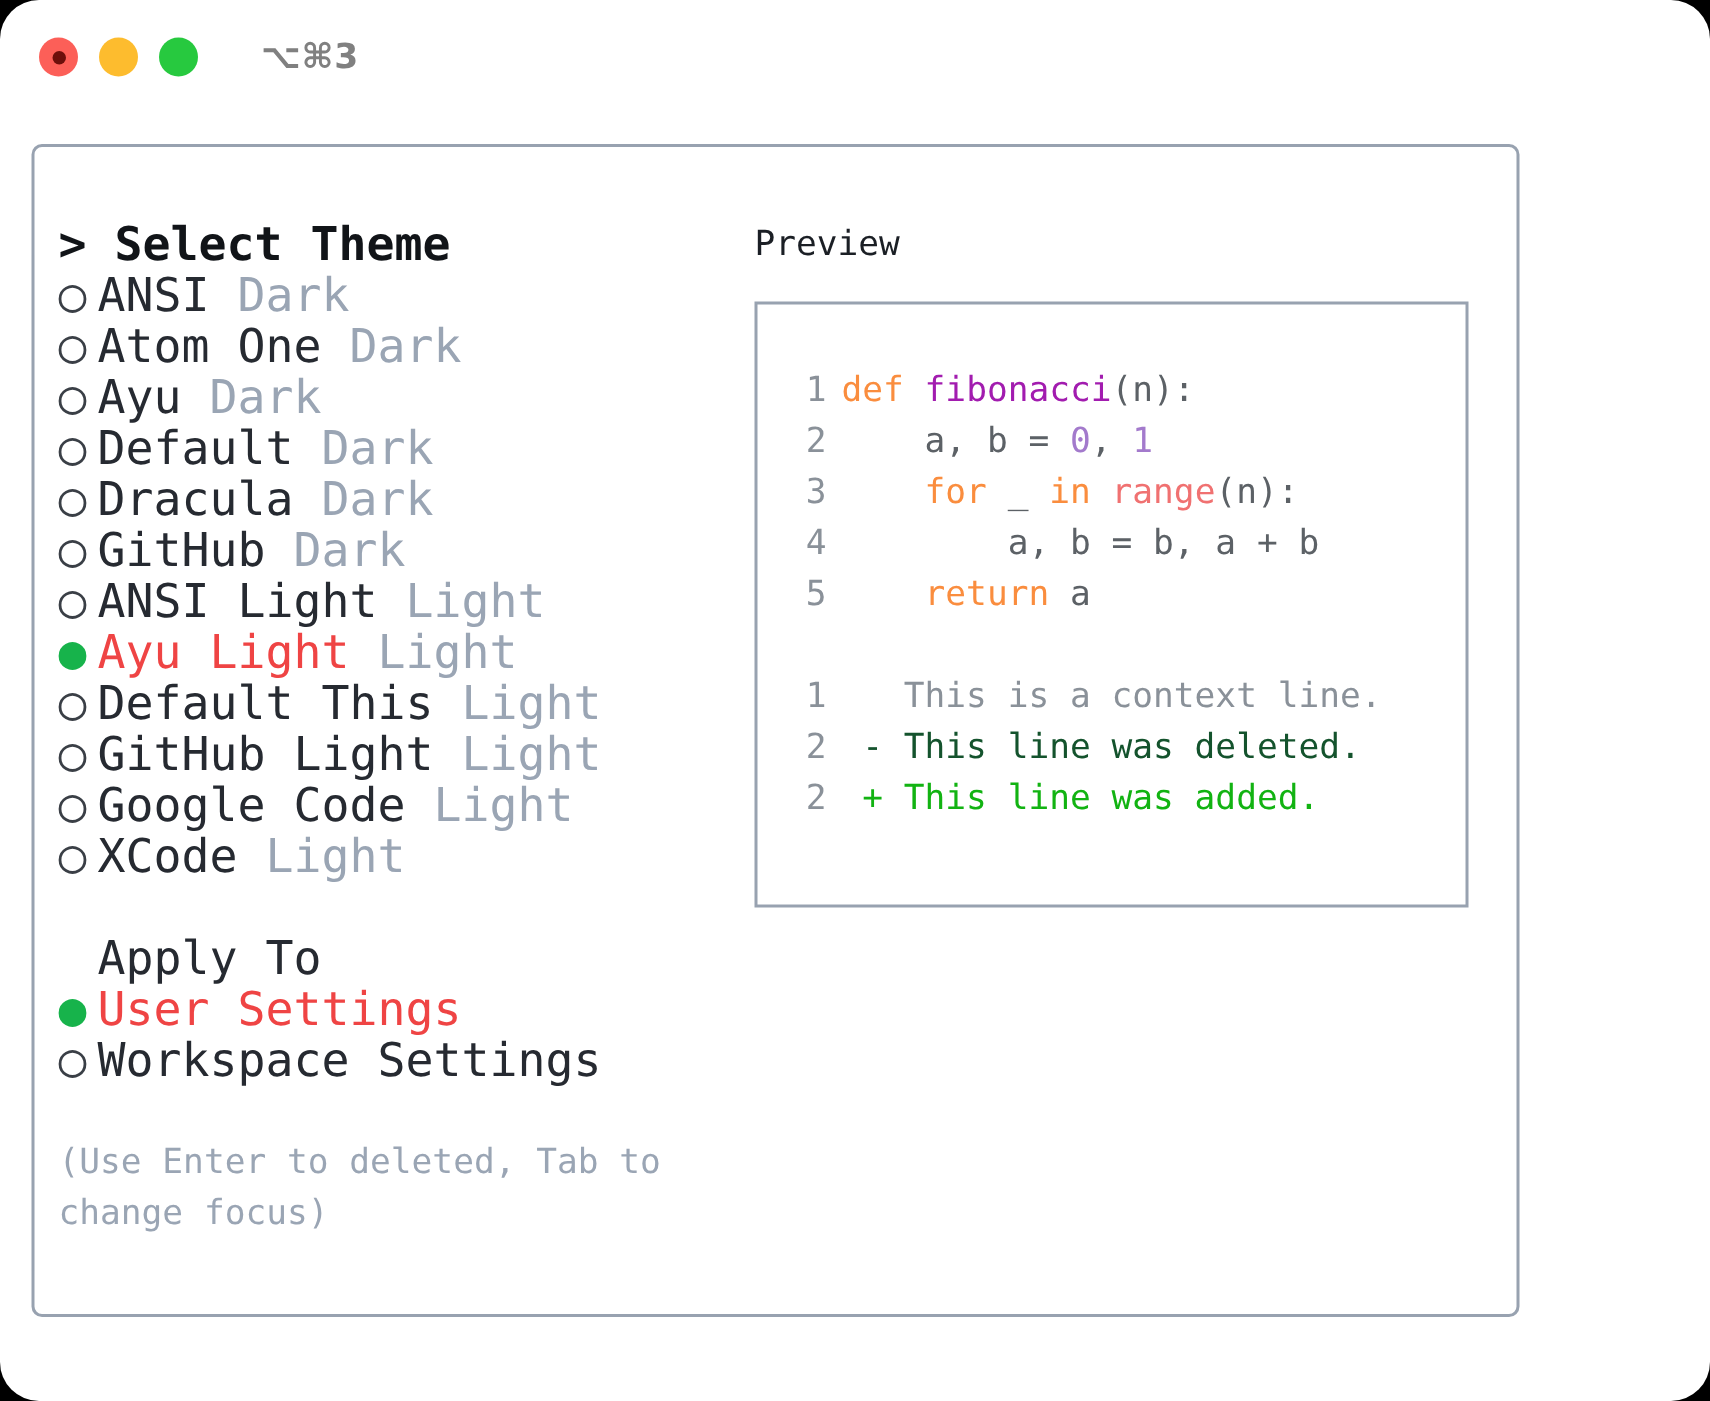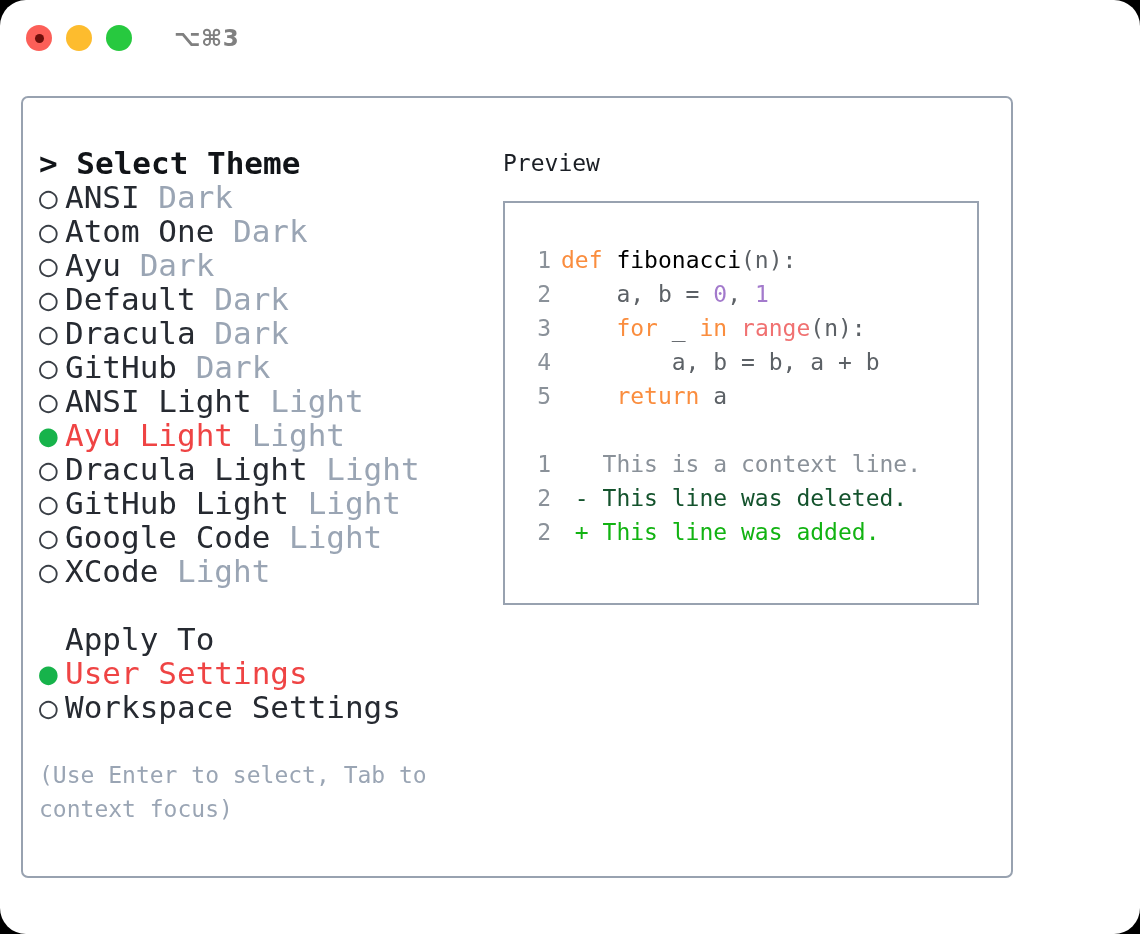--- a/index.html
+++ b/index.html
@@ -182,21 +182,21 @@
     display: inline-block;
     width: 30px;
     text-align: right;
     color: #8a9199;
     margin-right: 10px;
   }
   .blank-line { height: 34px; }
 
   
   .tok-kw    { color: #fa8d3e; }
-  .tok-fn    { color: #000000; }
+  .tok-fn    { color: #a21caf; }
   .tok-num   { color: #a37acc; }
   .tok-built { color: #f07171; }
   .tok-plain { color: #5c6166; }
   .tok-punct { color: #5c6166; }
 
   .diff-ctx { color: #8a9199; }
   .diff-del { color: #14532d; }
   .diff-add { color: #12b312; }
 </style>
 </head>
@@ -224,38 +224,38 @@
 
         <div id="theme-items">
             <div class="line"><span class="marker bullet-ring">○</span><span class="plain-label">ANSI </span><span class="suffix">Dark</span></div>
             <div class="line"><span class="marker bullet-ring">○</span><span class="plain-label">Atom One </span><span class="suffix">Dark</span></div>
             <div class="line"><span class="marker bullet-ring">○</span><span class="plain-label">Ayu </span><span class="suffix">Dark</span></div>
             <div class="line"><span class="marker bullet-ring">○</span><span class="plain-label">Default </span><span class="suffix">Dark</span></div>
             <div class="line"><span class="marker bullet-ring">○</span><span class="plain-label">Dracula </span><span class="suffix">Dark</span></div>
             <div class="line"><span class="marker bullet-ring">○</span><span class="plain-label">GitHub </span><span class="suffix">Dark</span></div>
             <div class="line"><span class="marker bullet-ring">○</span><span class="plain-label">ANSI Light </span><span class="suffix">Light</span></div>
             <div class="line"><span class="marker bullet-dot">●</span><span class="sel-label">Ayu Light </span><span class="suffix">Light</span></div>
-            <div class="line"><span class="marker bullet-ring">○</span><span class="plain-label">Dracula Light </span><span class="suffix">Light</span></div>
+            <div class="line"><span class="marker bullet-ring">○</span><span class="plain-label">Default This </span><span class="suffix">Light</span></div>
             <div class="line"><span class="marker bullet-ring">○</span><span class="plain-label">GitHub Light </span><span class="suffix">Light</span></div>
             <div class="line"><span class="marker bullet-ring">○</span><span class="plain-label">Google Code </span><span class="suffix">Light</span></div>
             <div class="line"><span class="marker bullet-ring">○</span><span class="plain-label">XCode </span><span class="suffix">Light</span></div>
           </div>
 
         <div class="spacer-lg"></div>
 
         <div class="line"><span class="marker"> </span><span class="plain-label">Apply To</span></div>
 
         <div id="apply-items">
             <div class="line"><span class="marker bullet-dot">●</span><span class="sel-label">User Settings</span></div>
             <div class="line"><span class="marker bullet-ring">○</span><span class="plain-label">Workspace Settings</span></div>
           </div>
 
         <div class="spacer-lg"></div>
 
-        <div class="hint">(Use Enter to select, Tab to context focus)</div>
+        <div class="hint">(Use Enter to deleted, Tab to change focus)</div>
       </div>
 
       <div class="right-col">
         <div class="preview-title">Preview</div>
 
         <div class="preview-box">
           <div class="code-area">
             <div id="code-lines">
                 <div class="code-line"><span class="gutter">1</span><span class="tok-kw">def </span><span class="tok-fn">fibonacci</span><span class="tok-punct">(n):</span></div>
                 <div class="code-line"><span class="gutter">2</span><span class="tok-plain">    a, b = </span><span class="tok-num">0</span><span class="tok-plain">, </span><span class="tok-num">1</span></div>

